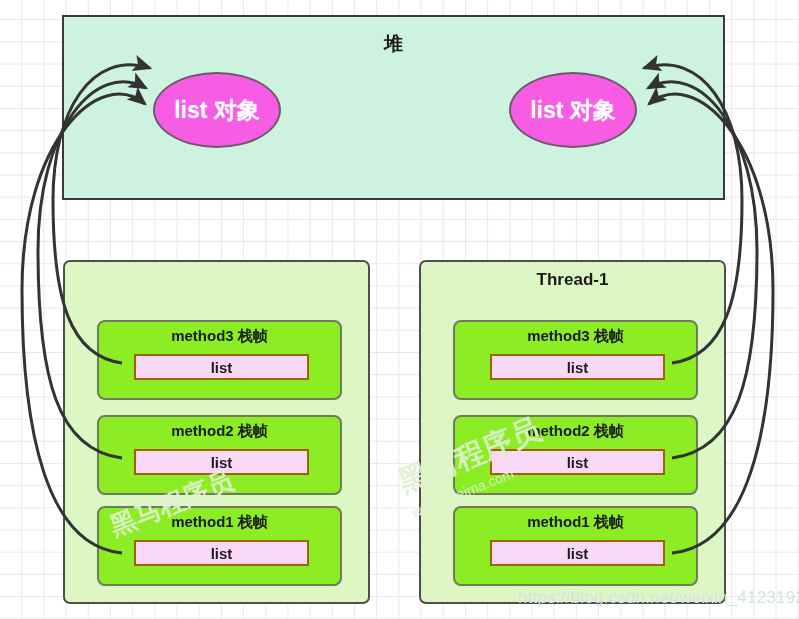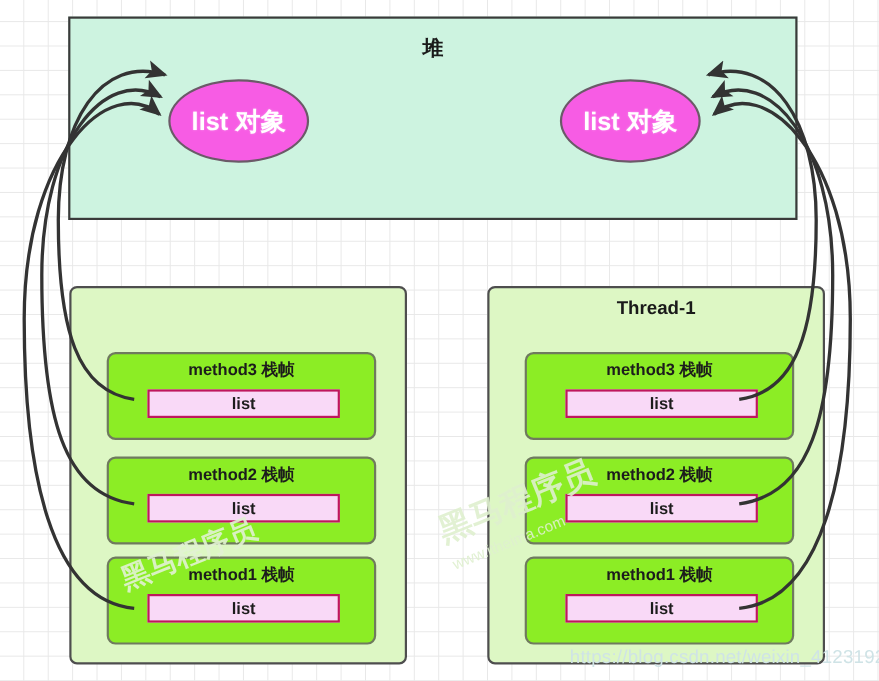--- a/index.html
+++ b/index.html
@@ -93,21 +93,21 @@
   #obj-right{left:509px;top:72px;width:128px;height:76px;}
   
   .thread{
     position:absolute;top:260px;width:307px;height:344px;
     background:#ddf7c4;
     border:2px solid #4e4e4e;
     border-radius:7px;
     box-sizing:border-box;
   }
   #thread-0{left:63px;}
-  #thread-1{left:419px;margin-left:24px;}
+  #thread-1{left:419px;}
   .thread-title{
     position:absolute;left:0;top:8px;width:100%;
     text-align:center;font-size:17px;font-weight:bold;color:#1a1a1a;
   }
   .frame{
     position:absolute;left:32px;width:245px;height:80px;
     background:#8ced25;
     border:2px solid #6f7a5e;
     border-radius:8px;
     box-sizing:border-box;
@@ -115,21 +115,21 @@
   .frame.f3{top:58px;padding-left:16px;}
   .frame.f2{top:153px;}
   .frame.f1{top:244px;}
   .frame-title{
     position:absolute;left:0;top:5px;width:100%;
     text-align:center;font-size:15px;font-weight:bold;color:#1c1c1c;
   }
   .var-box{
     position:absolute;left:35px;top:32px;width:175px;height:26px;
     background:#f9d9f7;
-    border:2px solid #be185d;
+    border:2px solid #a16207;
     box-sizing:border-box;
     display:flex;align-items:center;justify-content:center;
     font-size:15px;font-weight:bold;color:#1c1c1c;
   }
   
   #arrows{position:absolute;left:0;top:0;width:799px;height:619px;pointer-events:none;}
 </style>
 </head>
 <body>
 

